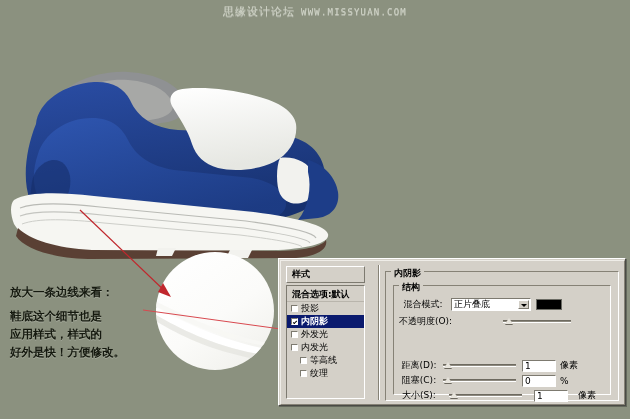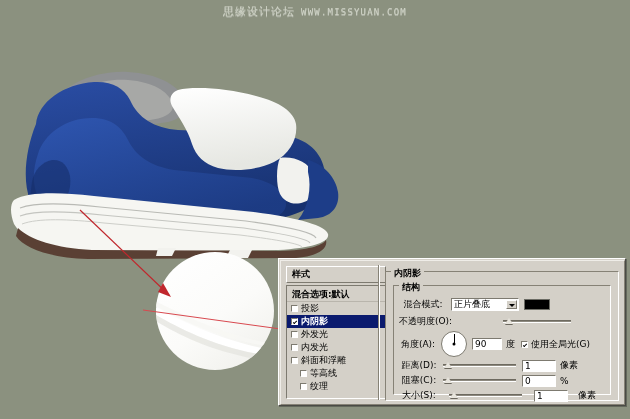--- a/index.html
+++ b/index.html
@@ -117,21 +117,21 @@
     border-left: 1px solid #efede8;
     border-right: 1px solid #868276;
     border-bottom: 1px solid #868276;
   }
 
   
   .styles-col {
     position: absolute;
     left: 5px;
     top: 5px;
-    width: 100px;
+    width: 79px;
     height: 133px;
   }
   .styles-title {
     height: 15px;
     line-height: 15px;
     padding-left: 5px;
     background: #d4d0c8;
     border-top: 1px solid #ffffff;
     border-left: 1px solid #ffffff;
     border-right: 1px solid #7d7a70;
@@ -227,21 +227,21 @@
   .field-row {
     position: absolute;
     display: flex;
     align-items: center;
     white-space: nowrap;
     font-size: 9px;
   }
   .lbl { text-align: center; }
 
   .combo {
-    width: 68px; height: 13px;
+    width: 80px; height: 13px;
     background: #ffffff;
     border-top: 1px solid #7d7a70;
     border-left: 1px solid #7d7a70;
     border-right: 1px solid #ffffff;
     border-bottom: 1px solid #ffffff;
     box-sizing: border-box;
     display: flex;
     align-items: center;
     position: relative;
     text-align: center;
@@ -419,20 +419,28 @@
       <line x1="80" y1="210" x2="169" y2="295"></line>
     </g>
     <polygon points="171,297 158,292 163,283" fill="#c0272d"></polygon>
 
     <g stroke="#d8494f" stroke-width="1" fill="none">
       <line x1="143" y1="310" x2="469" y2="355"></line>
     </g>
     <polygon points="472,355.5 459,350 459,361" fill="#c0272d"></polygon>
   </svg>
 
+  <div class="annot">
+    <span class="a-head">放大一条边线来看：</span>
+    <span class="a-body">
+      <span>鞋底这个细节也是</span>
+      <span>应用样式，样式的</span>
+      <span>好外是快！方便修改。</span>
+    </span>
+  </div>
 
   <div class="ps-dialog">
     <div class="ps-inner">
 
       <div class="styles-col">
         <div class="styles-title">样式</div>
         <div class="styles-list">
           <div class="style-row plain">
             <span class="style-label">混合选项:默认</span>
           </div>
@@ -444,24 +452,20 @@
             <span class="cbx checked"></span>
             <span class="style-label">内阴影</span>
           </div>
           <div class="style-row">
             <span class="cbx"></span>
             <span class="style-label">外发光</span>
           </div>
           <div class="style-row">
             <span class="cbx"></span>
             <span class="style-label">内发光</span>
-          </div>
-          <div class="style-row">
-            <span class="cbx"></span>
-            <span class="style-label">斜面和浮雕</span>
           </div>
           <div class="style-row indent">
             <span class="cbx"></span>
             <span class="style-label">等高线</span>
           </div>
           <div class="style-row indent">
             <span class="cbx"></span>
             <span class="style-label">纹理</span>
           </div>
         </div>
@@ -488,33 +492,20 @@
         <div class="field-row" style="left:14px; top:50px;gap:48px;">
           <span class="lbl" style="width:52px;">不透明度(O):</span>
           <span class="slider" style="width:68px; margin-left:4px;">
             <span class="track"></span>
             <span class="thumb" style="left:2px;"></span>
           </span>
           <span class="numbox" style="margin-left:6px;">10</span>
           <span class="unit">%</span>
         </div>
 
-        <div class="field-row" style="left:14px; top:66px;">
-          <span class="lbl" style="width:38px;">角度(A):</span>
-          <span class="angle-dial" style="margin-left:4px;">
-            <span class="needle"></span>
-            <span class="hub"></span>
-          </span>
-          <span class="numbox" style="margin-left:5px; width:30px;">90</span>
-          <span class="unit">度</span>
-          <span class="chk-inline" style="margin-left:6px;">
-            <span class="cbx checked"></span>
-            <span>使用全局光(G)</span>
-          </span>
-        </div>
 
         <div class="field-row" style="left:14px; top:94px;">
           <span class="lbl" style="width:40px;">距离(D):</span>
           <span class="slider" style="width:73px; margin-left:4px;">
             <span class="track"></span>
             <span class="thumb" style="left:1px;"></span>
           </span>
           <span class="numbox" style="margin-left:6px;">1</span>
           <span class="unit">像素</span>
         </div>

